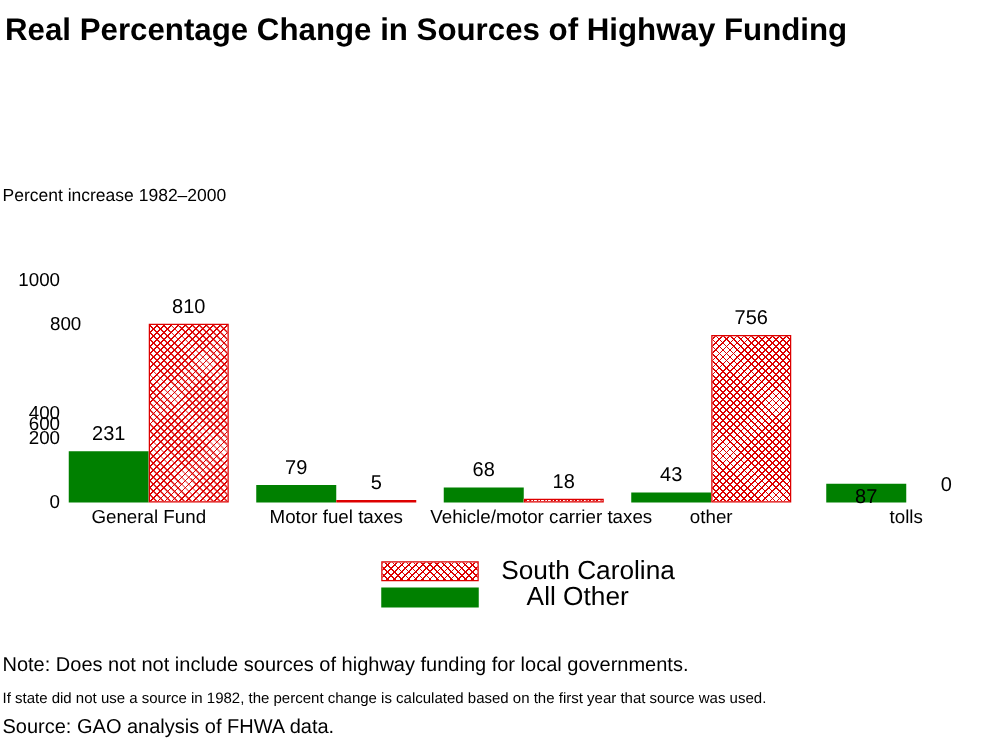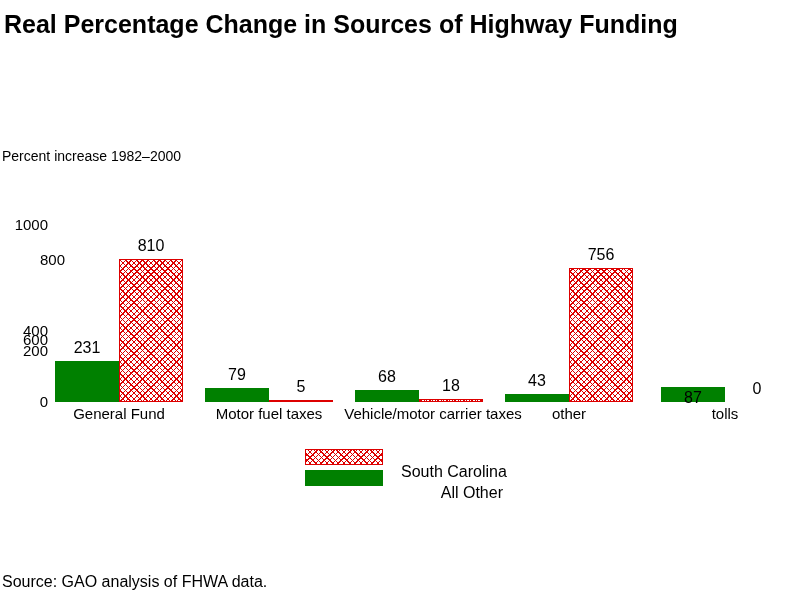--- a/index.html
+++ b/index.html
@@ -122,23 +122,23 @@
   .legend-swatch.hatch {
     background-color: #ffffff;
     border: 1px solid #dd0000;
     background-image:
       repeating-linear-gradient(45deg,  transparent 0 3px, #dd0000 3px 4px),
       repeating-linear-gradient(-45deg, transparent 0 3px, #dd0000 3px 4px);
   }
   .legend-label {
     position: absolute;
     left: 78px;
-    top: 15px;
+    top: 0;
     width: 120px;
-    font-size: 16px;
+    font-size: 21px;
     line-height: 20px;
     white-space: nowrap;
   }
   .legend-label.lbl0 { text-align: left;  padding-left: 18px; }
   .legend-label.lbl1 { text-align: right; padding-right: 12px; }
 
   
   .note {
     position: absolute;
     left: 2px;
@@ -203,15 +203,17 @@
       <div class="legend-row">
         <div class="legend-swatch hatch"></div>
         <div class="legend-label lbl0">South Carolina</div>
       </div>
       <div class="legend-row">
         <div class="legend-swatch green"></div>
         <div class="legend-label lbl1">All Other</div>
       </div>
     </div>
 
+  <div class="note n0">Note: Does not not include sources of highway funding for local governments.</div>
+  <div class="note n1">If state did not use a source in 1982, the percent change is calculated based on the first year that source was used.</div>
   <div class="note n2">Source: GAO analysis of FHWA data.</div>
 
 </div>
 
 </body></html>

